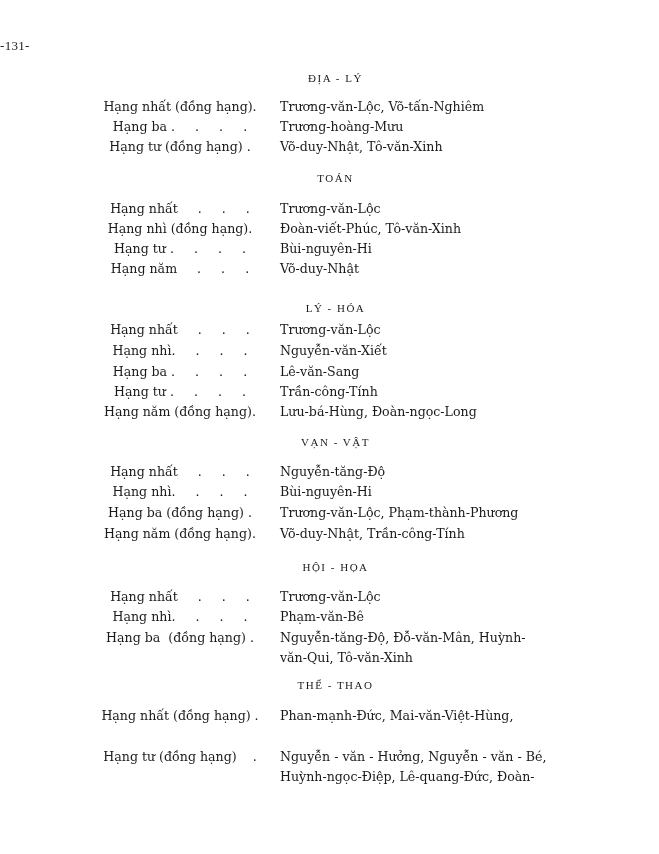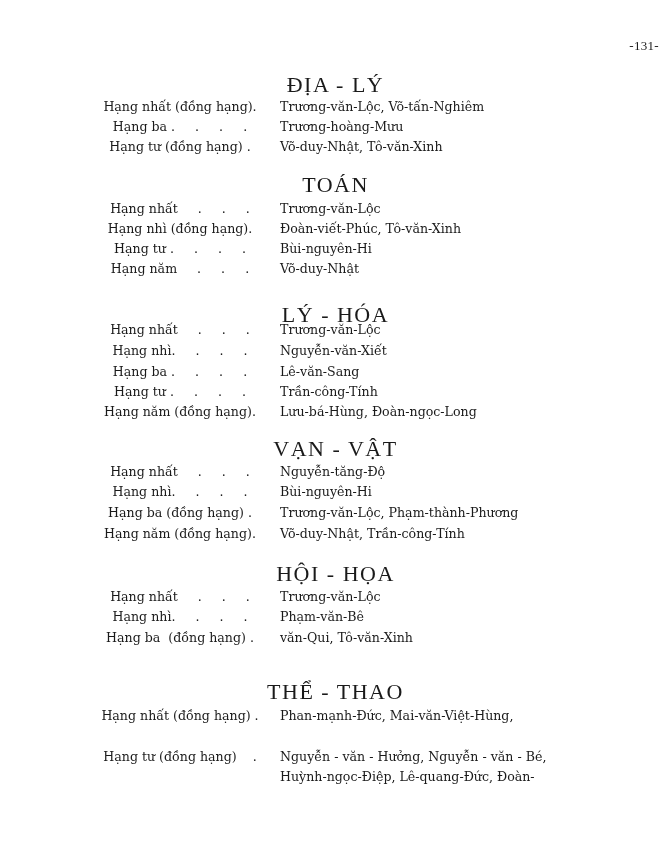--- a/index.html
+++ b/index.html
@@ -13,32 +13,32 @@
       position: relative;
       overflow: hidden;
       color: #1a1a1a;
       font-family: "DejaVu Serif", "Liberation Serif", serif;
     }
     .page-number {
       position: absolute;
       top: 38px;
       left: 0;
       width: 659px;
-      text-align: right;
+      text-align: left;
       font-family: "Liberation Serif", serif;
       font-size: 13px;
       letter-spacing: 0.3px;
     }
     .section-title {
       position: absolute;
       left: 0;
       width: 659px;
       text-align: center;
       font-family: "Liberation Serif", serif;
-      font-size: 22px;
+      font-size: 11px;
       letter-spacing: 1.5px;
       padding-left: 12px;
       box-sizing: border-box;
     }
     .row {
       position: absolute;
       left: 83px;
       width: 500px;
       font-size: 12.6px;
       line-height: 20.4px;
@@ -179,20 +179,21 @@
   </div>
   <div class="row" style="top:607px">
     <div class="rank">Hạng nhì.     .     .     .</div>
     <div class="names">
         <span>Phạm-văn-Bê</span>
       </div>
   </div>
   <div class="row" style="top:628px">
     <div class="rank">Hạng ba  (đồng hạng) .</div>
     <div class="names">
+      <span>Nguyễn-tăng-Độ,  Đỗ-văn-Mân,  Huỳnh-</span>
       <span>văn-Qui,  Tô-văn-Xinh</span>
     </div>
   </div>
 
   <div class="section-title" style="top:679px">THỂ - THAO</div>
   <div class="row" style="top:706px">
     <div class="rank">Hạng nhất (đồng hạng) .</div>
     <div class="names">
       <span>Phan-mạnh-Đức,  Mai-văn-Việt-Hùng,</span>
     </div>

